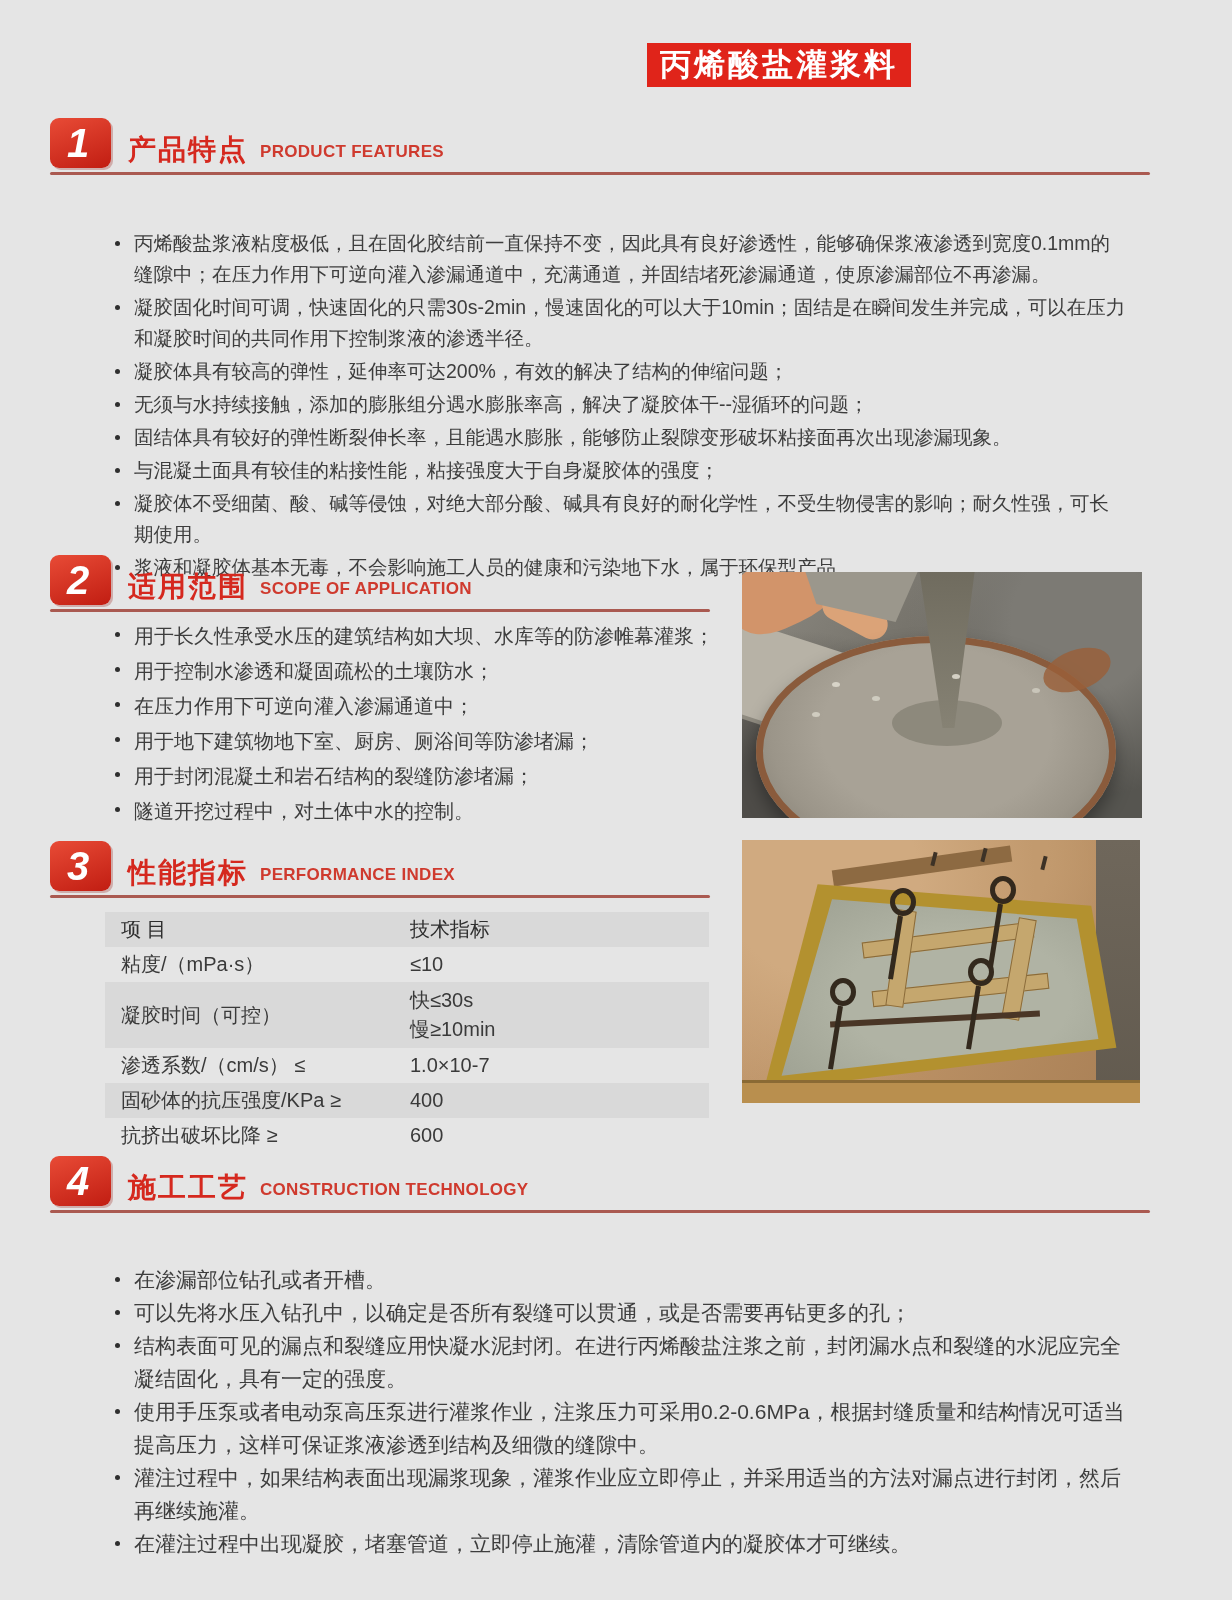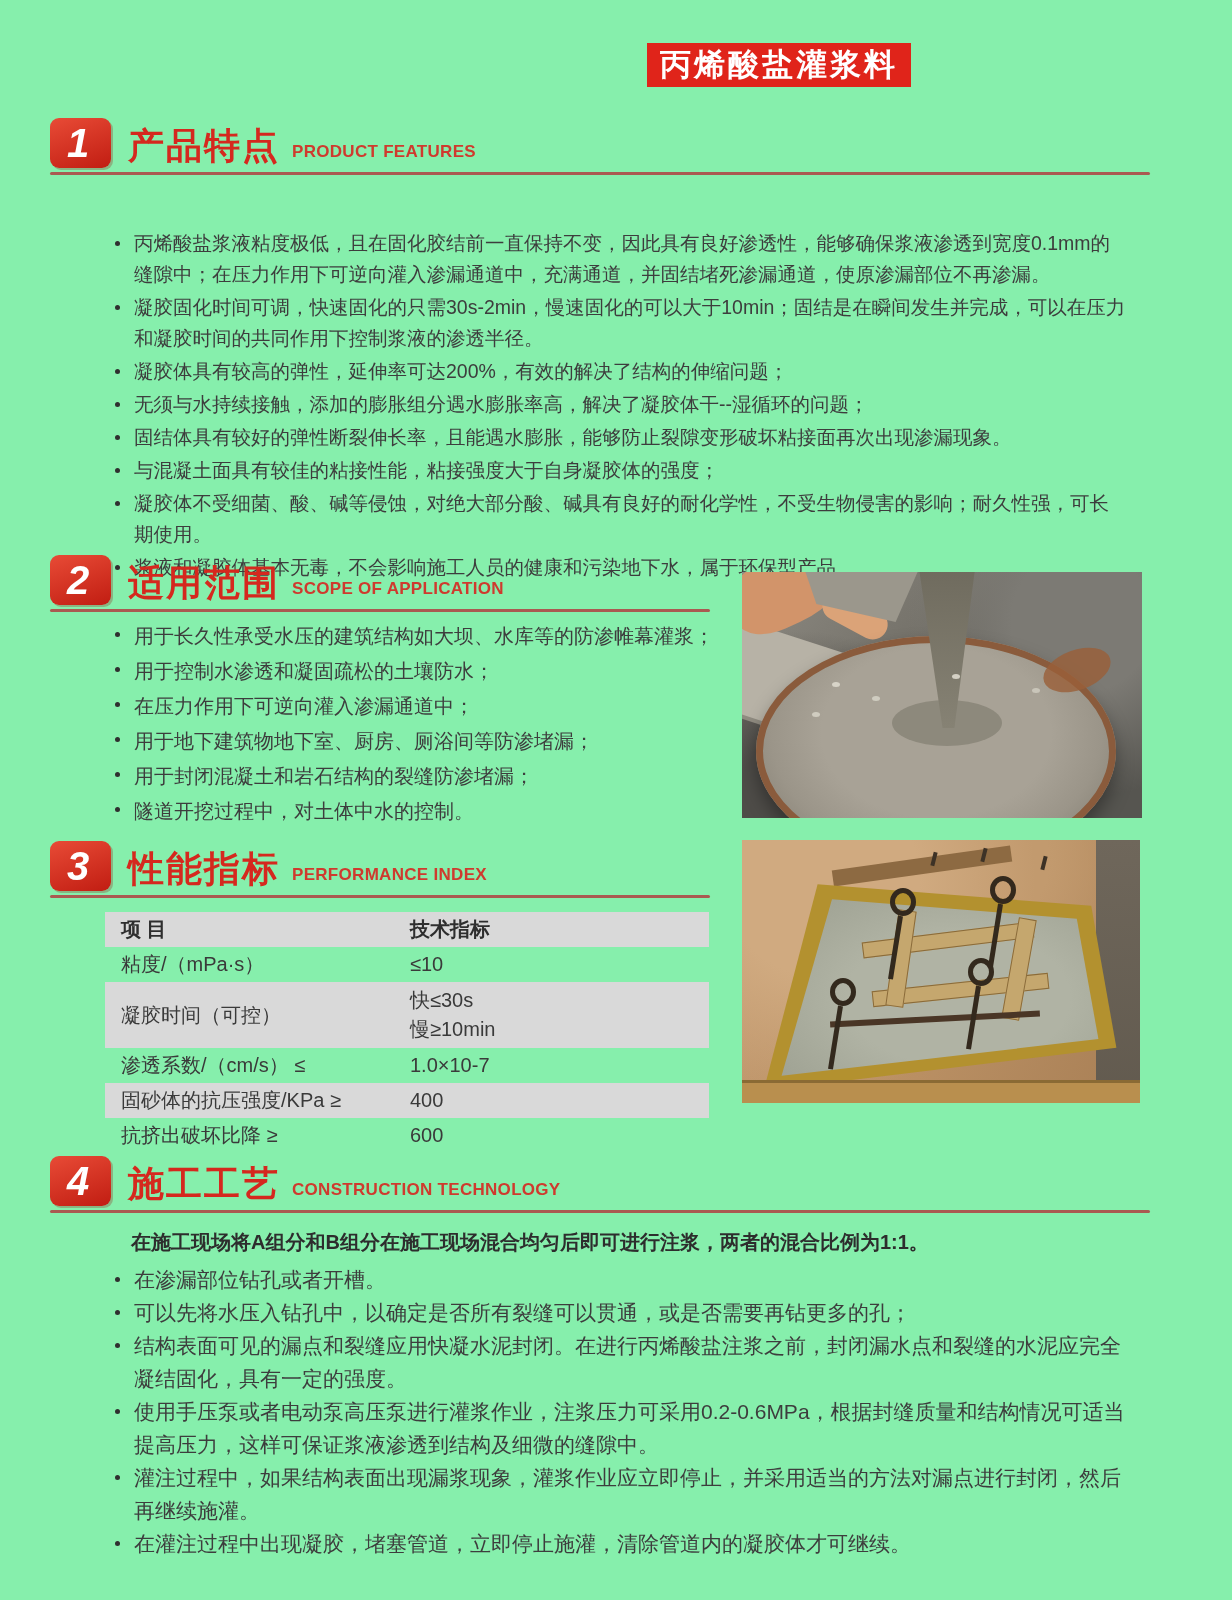--- a/index.html
+++ b/index.html
@@ -1,29 +1,29 @@
 <!DOCTYPE html>
 <html><head>
 <meta charset="utf-8">
 <style>
   html,body{margin:0;padding:0;background:#ffffff;}
-  .page{position:relative;width:1232px;height:1600px;background:#86efac;overflow:hidden;
+  .page{position:relative;width:1232px;height:1600px;background:#e5e5e5;overflow:hidden;
         font-family:"Liberation Sans","DejaVu Sans",sans-serif;color:#3d3d3d;}
 
   
   .title-banner{position:absolute;left:647px;top:43px;height:44px;line-height:44px;
     background:#e0241a;color:#ffffff;font-size:31px;font-weight:bold;letter-spacing:3px;
     padding:0 13px;}
 
   
   .sec-header{position:absolute;left:50px;display:flex;align-items:flex-end;padding-bottom:10px;}
   .badge{width:56px;height:50px;border-radius:9px;background:linear-gradient(160deg,#e84b36,#c11d12);
     color:#fff;font-size:40px;font-weight:bold;font-style:italic;display:flex;align-items:center;
     justify-content:center;padding-right:5px;box-shadow:2px 2px 0 rgba(150,30,20,.28);margin-bottom:-3px;}
-  .sec-title-cn{font-size:36px;font-weight:bold;color:#d5281e;margin-left:17px;line-height:1;
+  .sec-title-cn{font-size:28px;font-weight:bold;color:#d5281e;margin-left:17px;line-height:1;
     letter-spacing:2px;margin-bottom:1px;}
   .sec-title-en{font-size:17px;font-weight:bold;color:#cf3a2e;margin-left:12px;margin-bottom:3px;
     letter-spacing:.3px;}
   .rule{position:absolute;left:0;bottom:0;height:3px;background:#aa5a51;border-radius:2px;}
   .rule-long{width:1100px;}
   .rule-short{width:660px;}
 
   
   .bullets{position:absolute;list-style:none;margin:0;padding:0;color:#3d3d3d;}
   .bullets li{padding-left:26px;position:relative;}
@@ -34,21 +34,21 @@
   #list2{left:108px;top:619px;width:630px;font-size:20px;line-height:35px;}
   #list4{left:108px;top:1263px;width:1024px;font-size:21px;line-height:33px;}
   #list4 li::before{top:14px;}
 
   
   .perf-table{position:absolute;left:105px;top:912px;width:604px;border-collapse:collapse;
     font-size:20px;color:#3a3a3a;}
   .perf-table td{padding:4px 0 4px 16px;vertical-align:middle;}
   .perf-table td.val{padding-left:15px;}
   .perf-table tr.gray{background:#d9d9d9;}
-  .perf-table tr.head td{font-weight:bold;color:#2e2e2e;}
+  .perf-table tr.head td{font-weight:normal;color:#2e2e2e;}
   .perf-table col.c1{width:290px;}
   .gel-line{line-height:29px;}
 
   
   .sec4-intro{position:absolute;left:131px;top:1229px;width:1000px;font-size:20px;
     font-weight:bold;color:#2d2d2d;}
 
   
   .photo{position:absolute;overflow:hidden;}
   .photo1{left:742px;top:572px;width:400px;height:246px;
@@ -240,21 +240,20 @@
     <div class="p2-woodbottom"></div>
   </div>
 
   <div class="sec-header" style="top:1156px;">
     <div class="badge">4</div>
     <div class="sec-title-cn">施工工艺</div>
     <div class="sec-title-en">CONSTRUCTION TECHNOLOGY</div>
     <div class="rule rule-long"></div>
   </div>
 
-  <div class="sec4-intro">在施工现场将A组分和B组分在施工现场混合均匀后即可进行注浆，两者的混合比例为1:1。</div>
 
   <ul class="bullets" id="list4">
     <li>在渗漏部位钻孔或者开槽。</li>
     <li>可以先将水压入钻孔中，以确定是否所有裂缝可以贯通，或是否需要再钻更多的孔；</li>
     <li>结构表面可见的漏点和裂缝应用快凝水泥封闭。在进行丙烯酸盐注浆之前，封闭漏水点和裂缝的水泥应完全凝结固化，具有一定的强度。</li>
     <li>使用手压泵或者电动泵高压泵进行灌浆作业，注浆压力可采用0.2-0.6MPa，根据封缝质量和结构情况可适当提高压力，这样可保证浆液渗透到结构及细微的缝隙中。</li>
     <li>灌注过程中，如果结构表面出现漏浆现象，灌浆作业应立即停止，并采用适当的方法对漏点进行封闭，然后再继续施灌。</li>
     <li>在灌注过程中出现凝胶，堵塞管道，立即停止施灌，清除管道内的凝胶体才可继续。</li>
   </ul>
 

